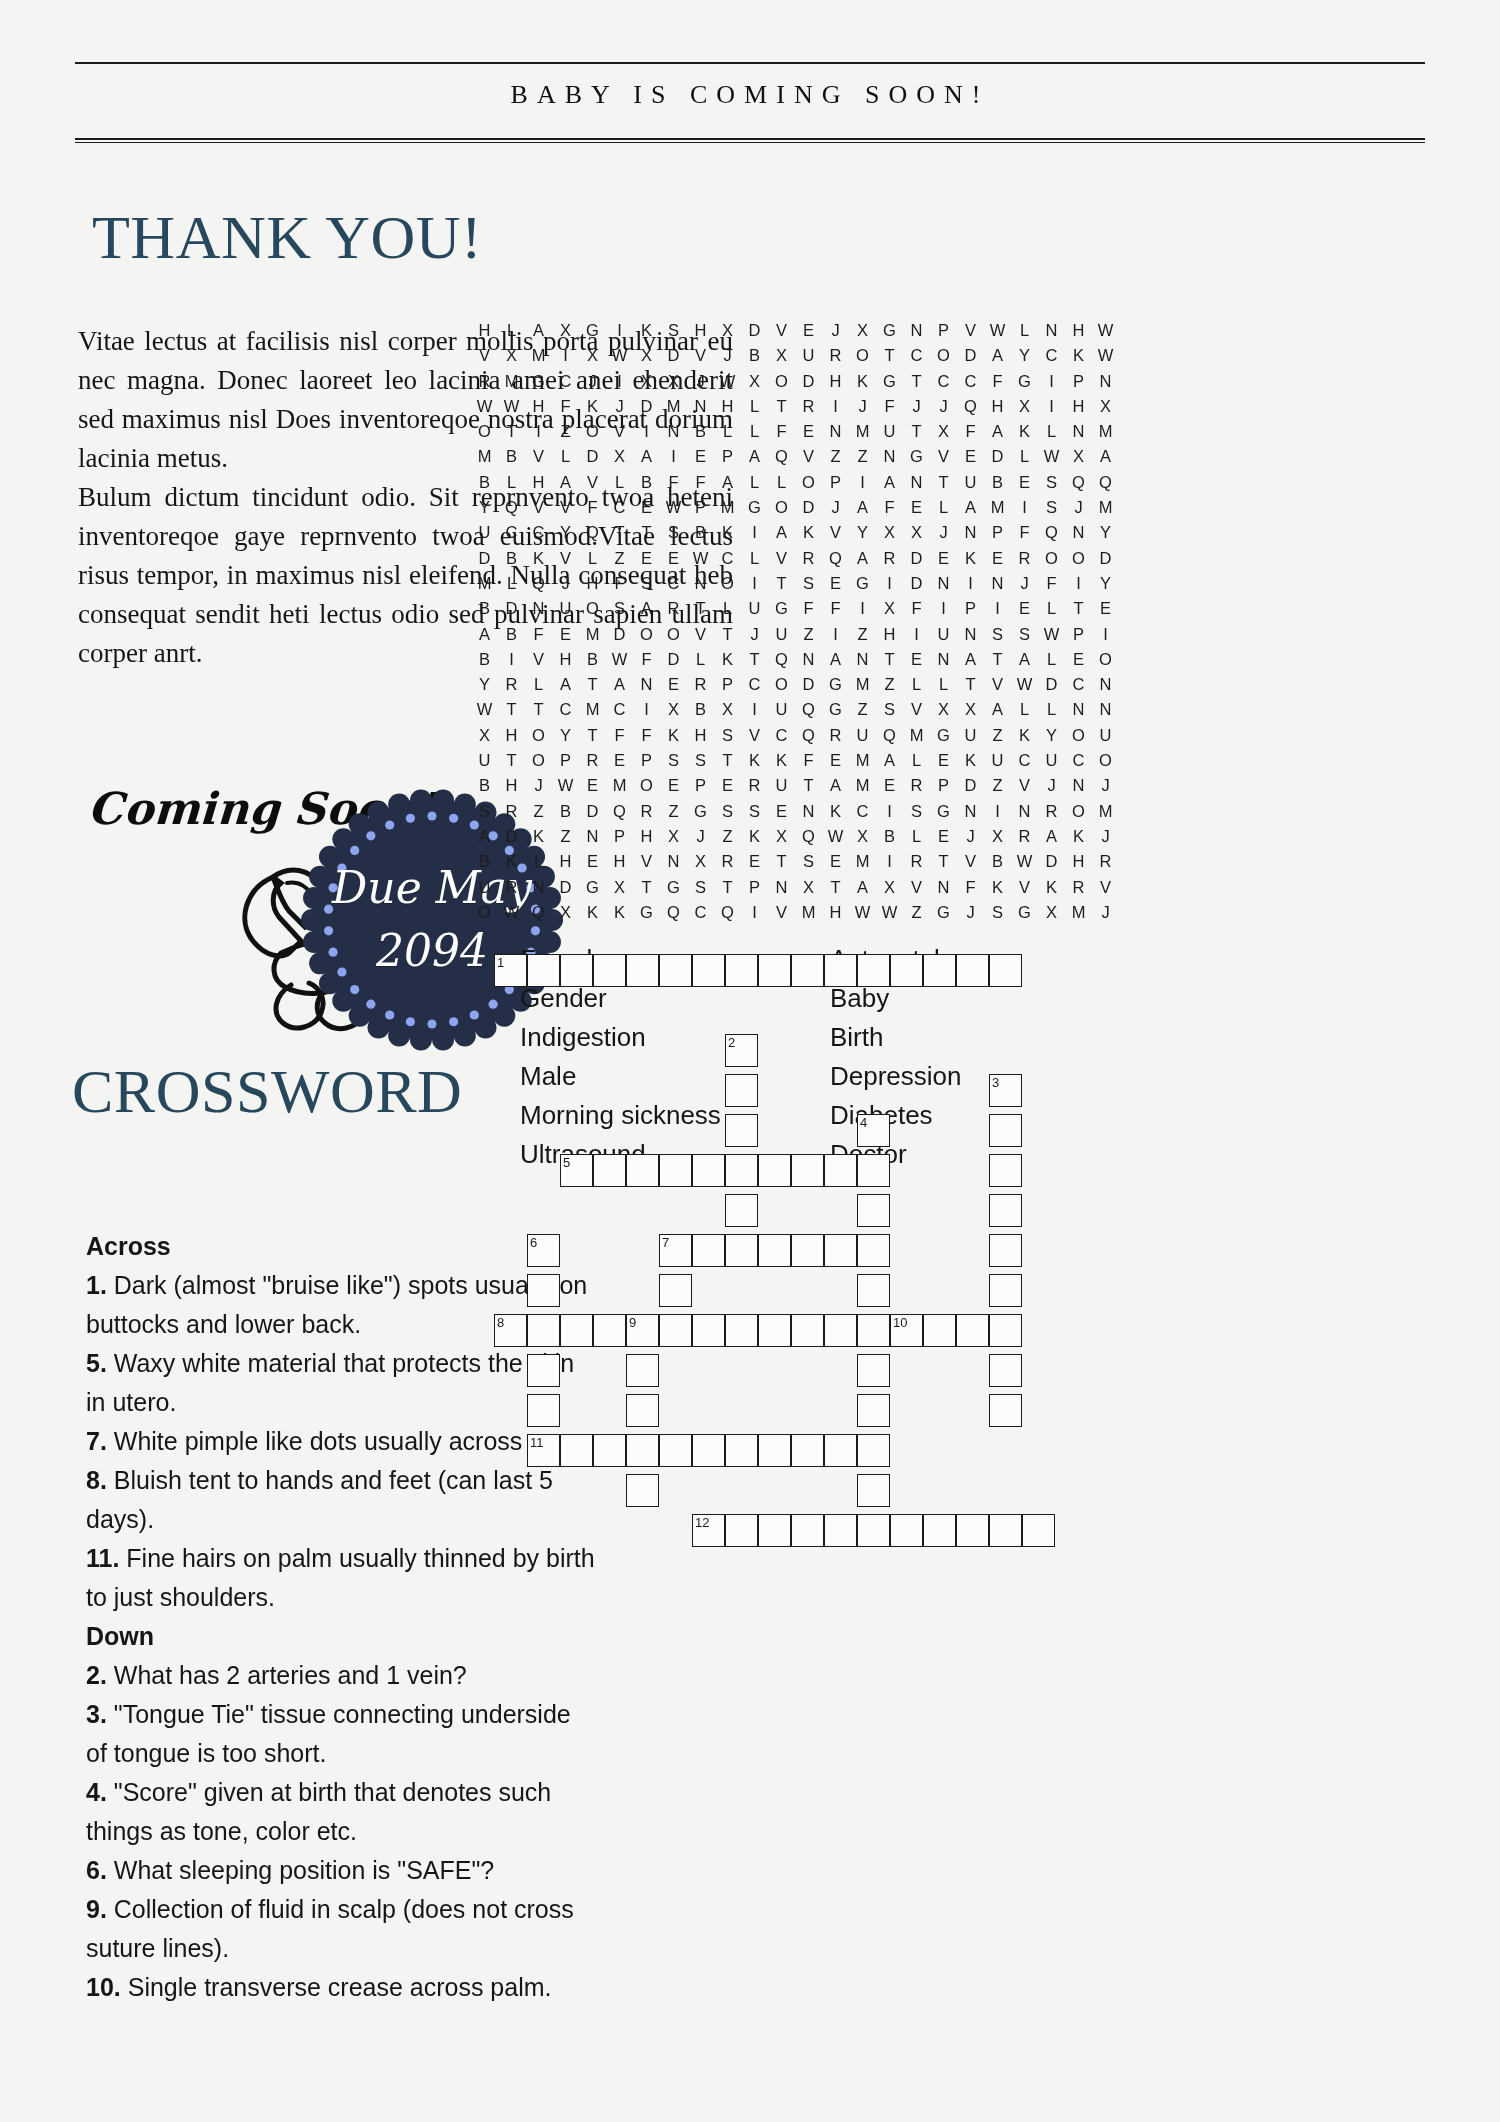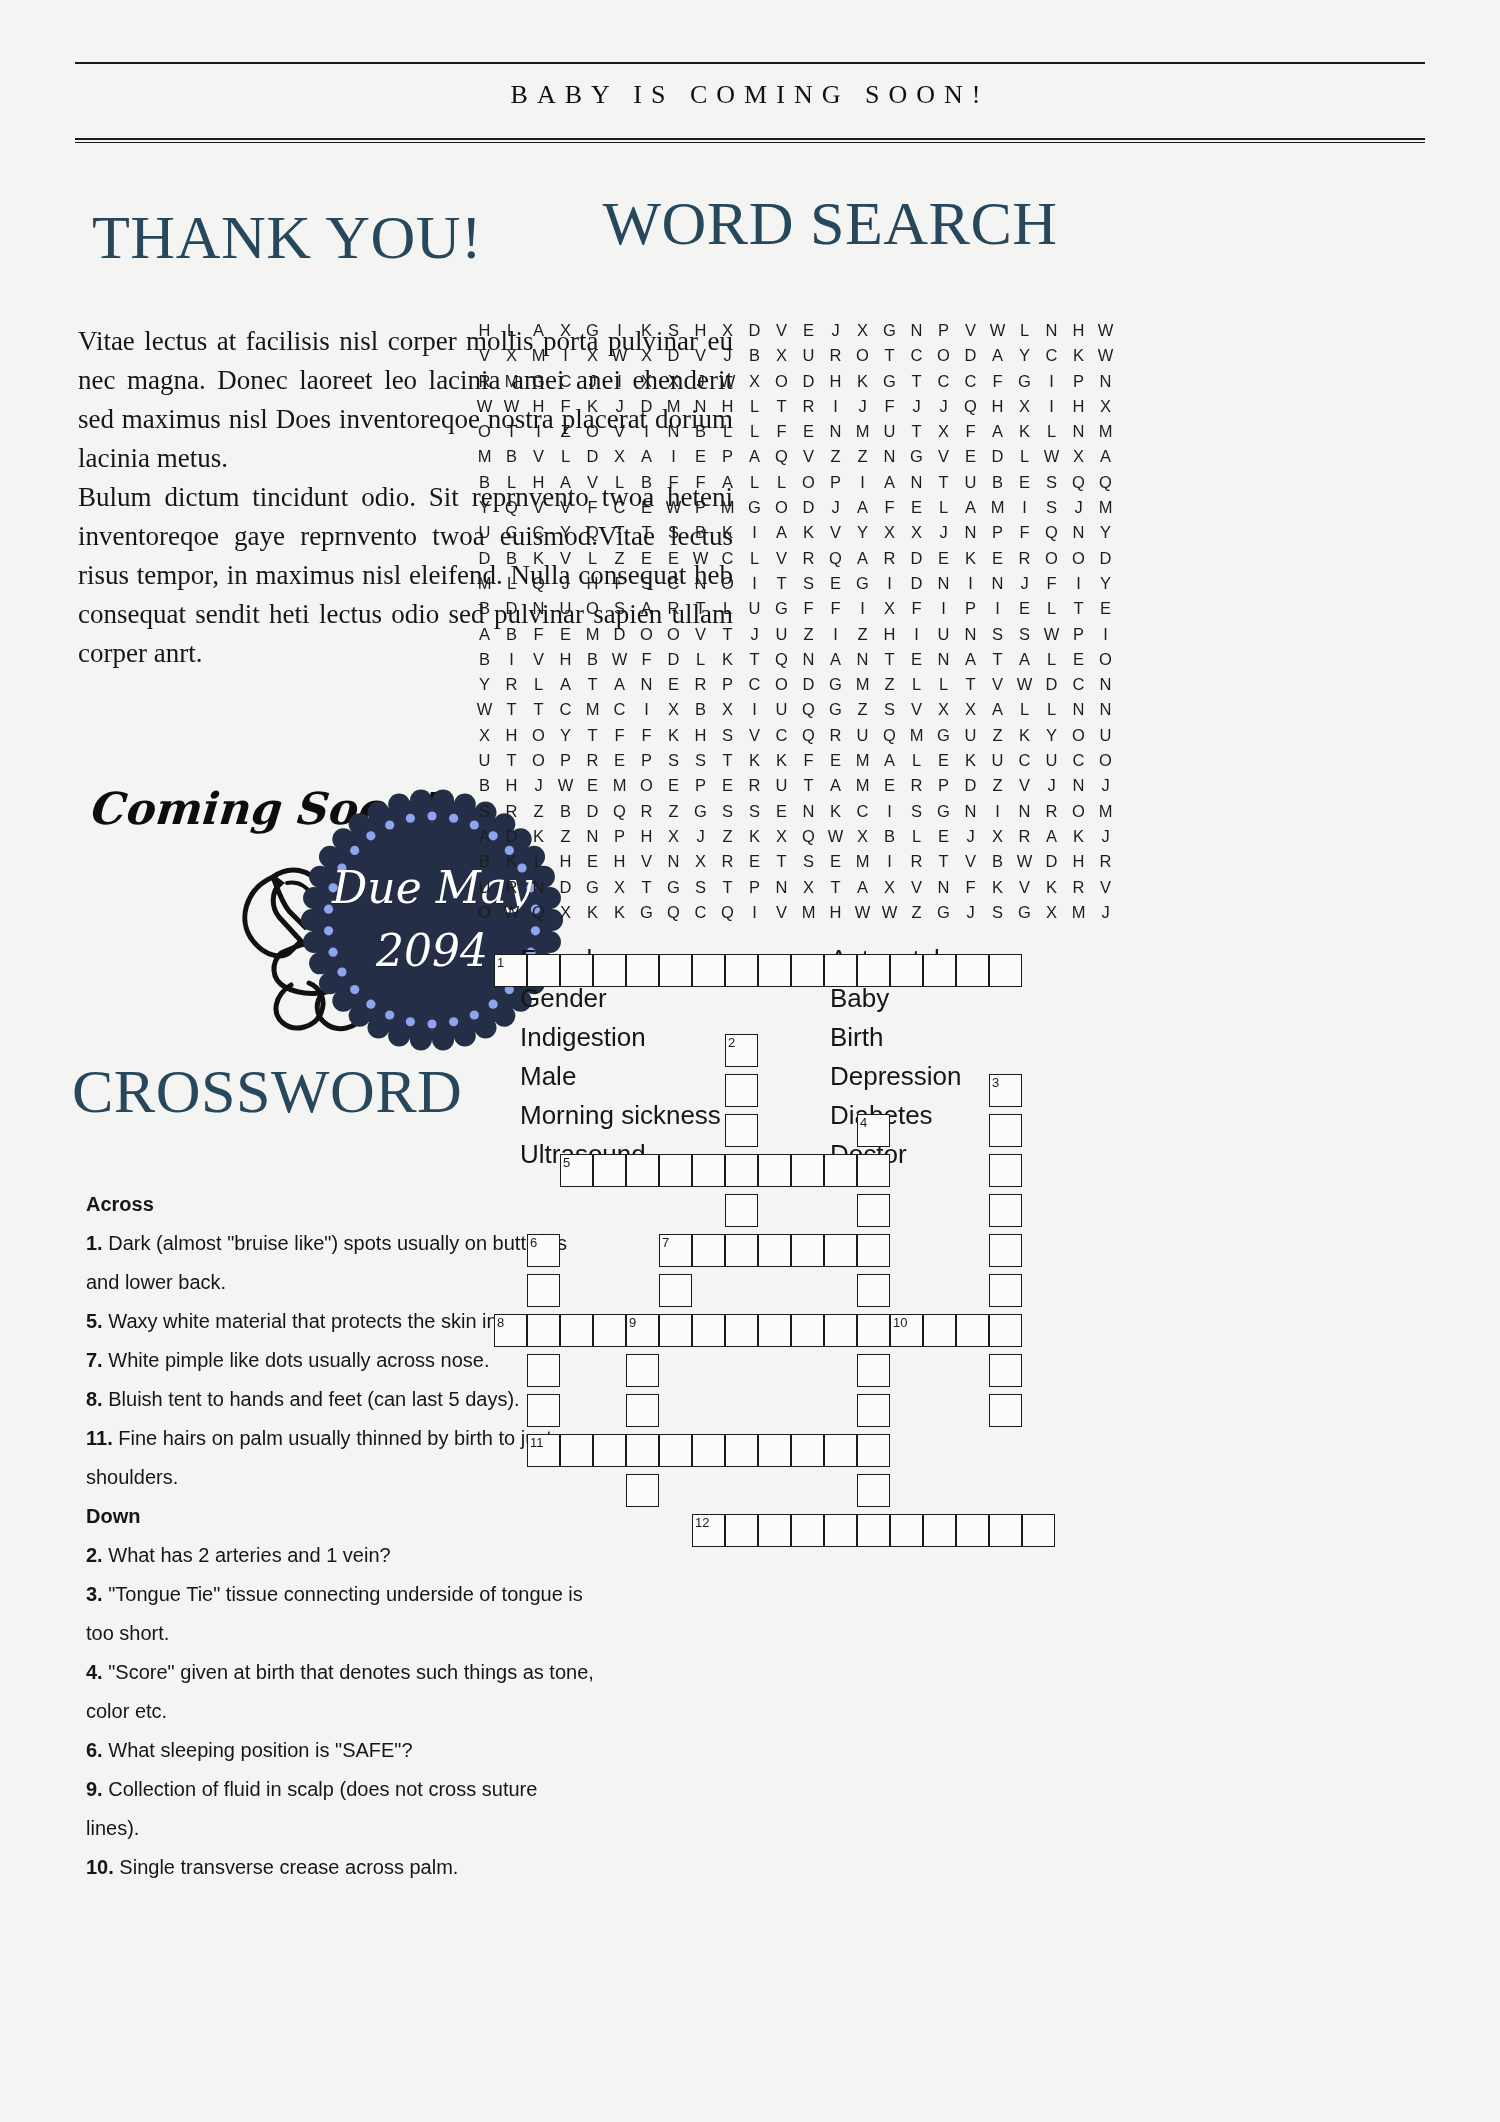--- a/index.html
+++ b/index.html
@@ -81,22 +81,22 @@
     transform:translateX(-50%);
     display:flex;justify-content:space-between;
     font-size:26px;line-height:39px;color:#161616;
   }
   #ws-words .col{display:flex;flex-direction:column;align-items:flex-start;}
   #ws-words .col.left{width:300px;}
   #ws-words .col.right{width:250px;}
 
   
   #clues{
-    position:absolute;left:86px;top:1185px;width:510px;
-    font-size:20px;line-height:39px;color:#161616;
+    position:absolute;left:86px;top:1227px;width:510px;
+    font-size:25px;line-height:39px;color:#161616;
   }
   #clues .cl-head{font-weight:bold;}
   #clues .cl{margin:0;}
   #clues .cl b{font-weight:bold;}
 
   
   #cw{position:absolute;left:494px;top:954px;width:760px;height:1120px;}
   .cw-cell{
     position:absolute;box-sizing:border-box;
     width:33px;height:33px;
@@ -208,21 +208,20 @@
         <circle cx="83.87033376158278" cy="60.86223258500547" r="4.6" fill="#8da4ef"></circle>
         <circle cx="102.69938912011679" cy="49.9912724051695" r="4.6" fill="#8da4ef"></circle>
         <circle cx="123.37718415495299" cy="43.27264952368422" r="4.6" fill="#8da4ef"></circle>
       </svg>
     <div class="badge-inner">
       <div class="b-line1">Due May</div>
       <div class="b-line2">2094</div>
     </div>
   </div>
 
-  <div class="sec-title" id="wordsearch-title">WORD SEARCH</div>
 
   <div id="ws-grid">
       <div class="ws-row">
         <span class="ws-cell">H</span>
         <span class="ws-cell">L</span>
         <span class="ws-cell">A</span>
         <span class="ws-cell">X</span>
         <span class="ws-cell">G</span>
         <span class="ws-cell">I</span>
         <span class="ws-cell">K</span>

